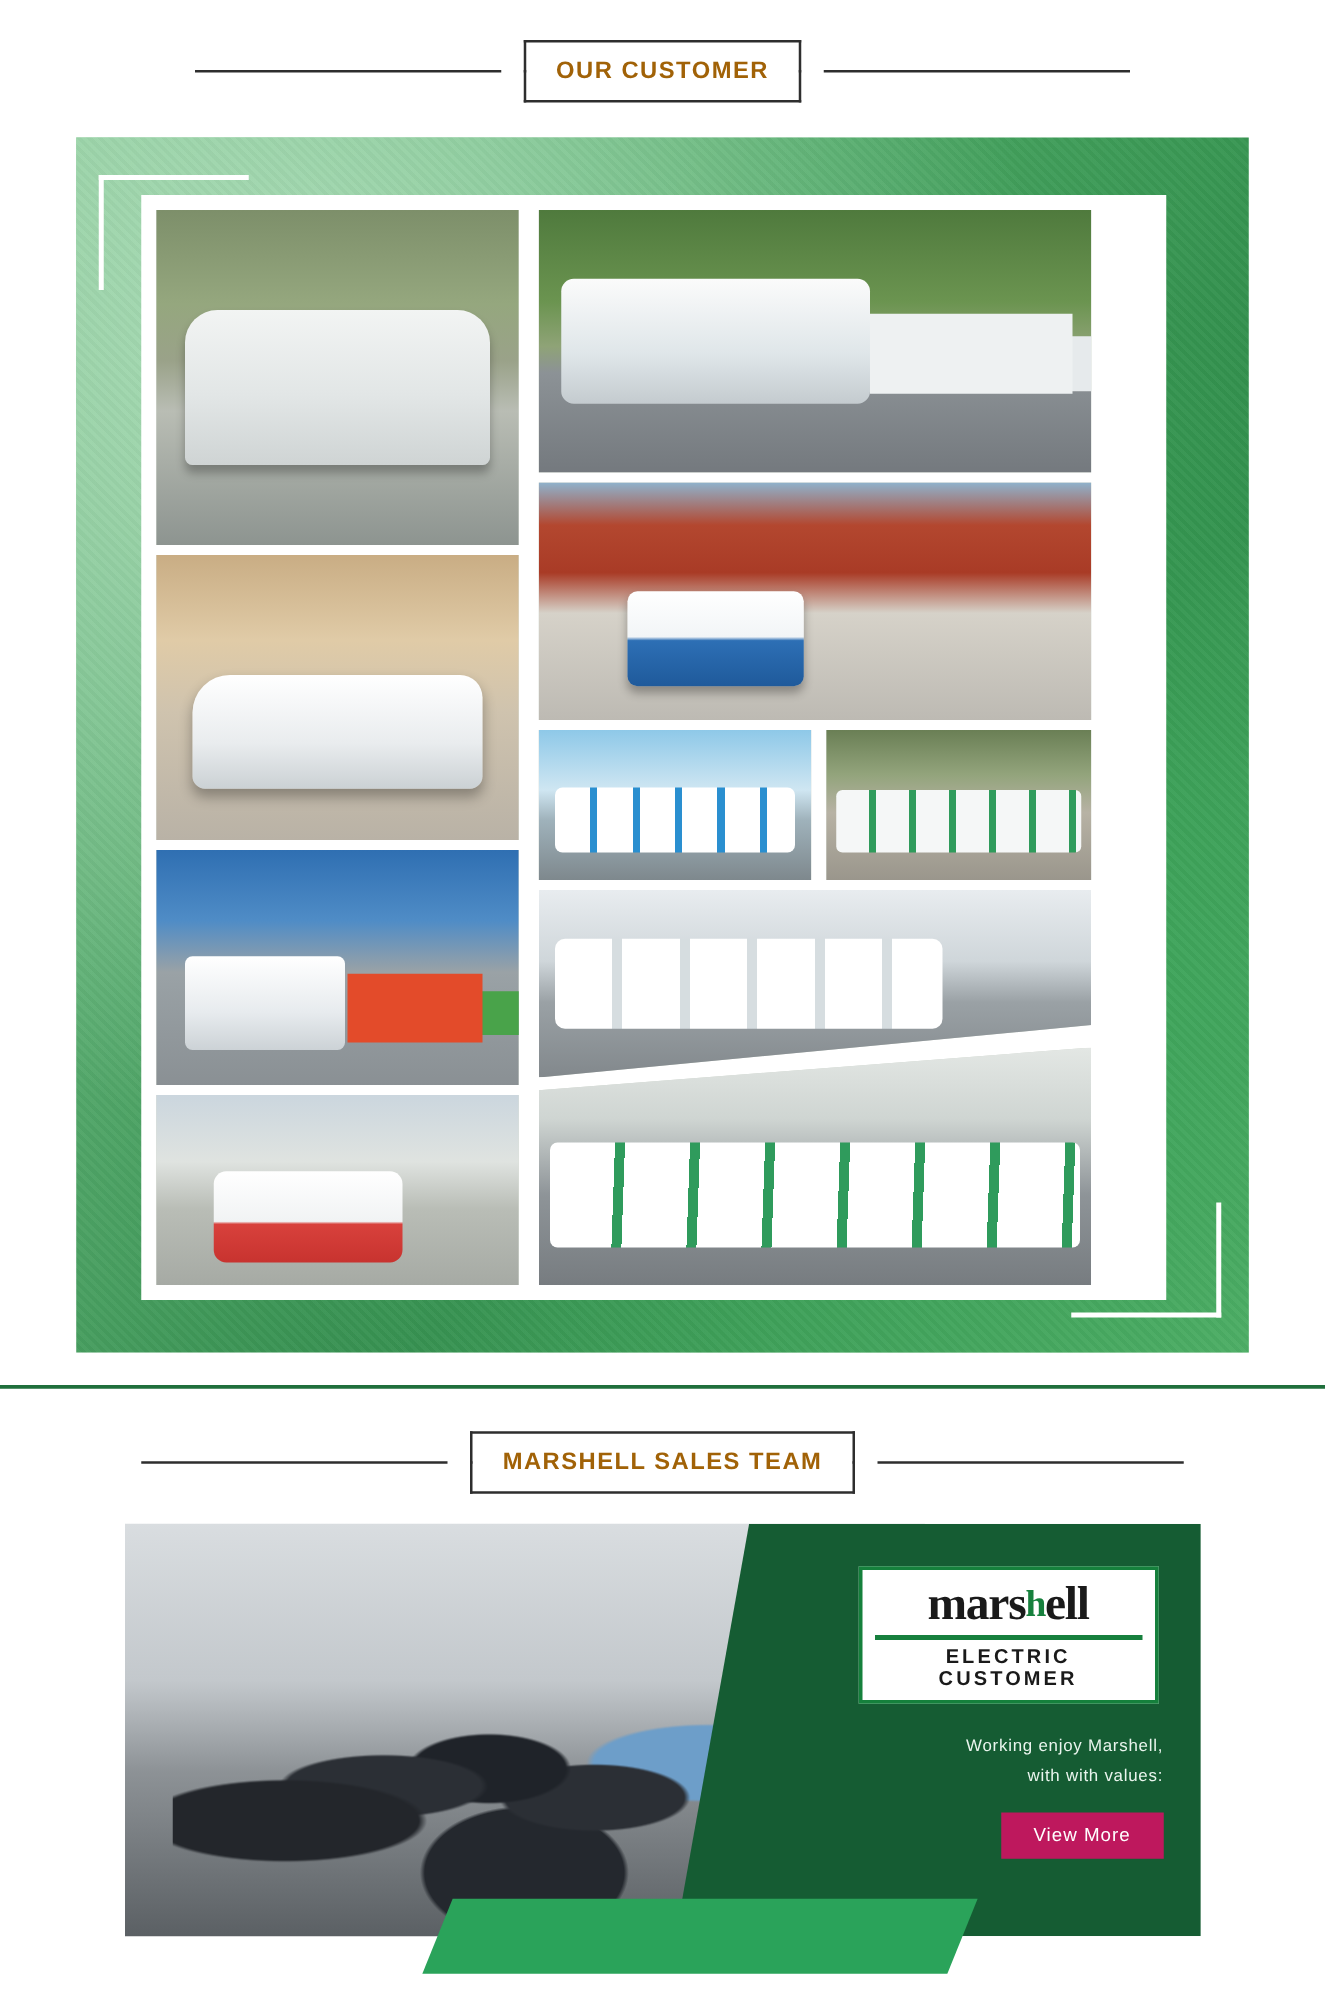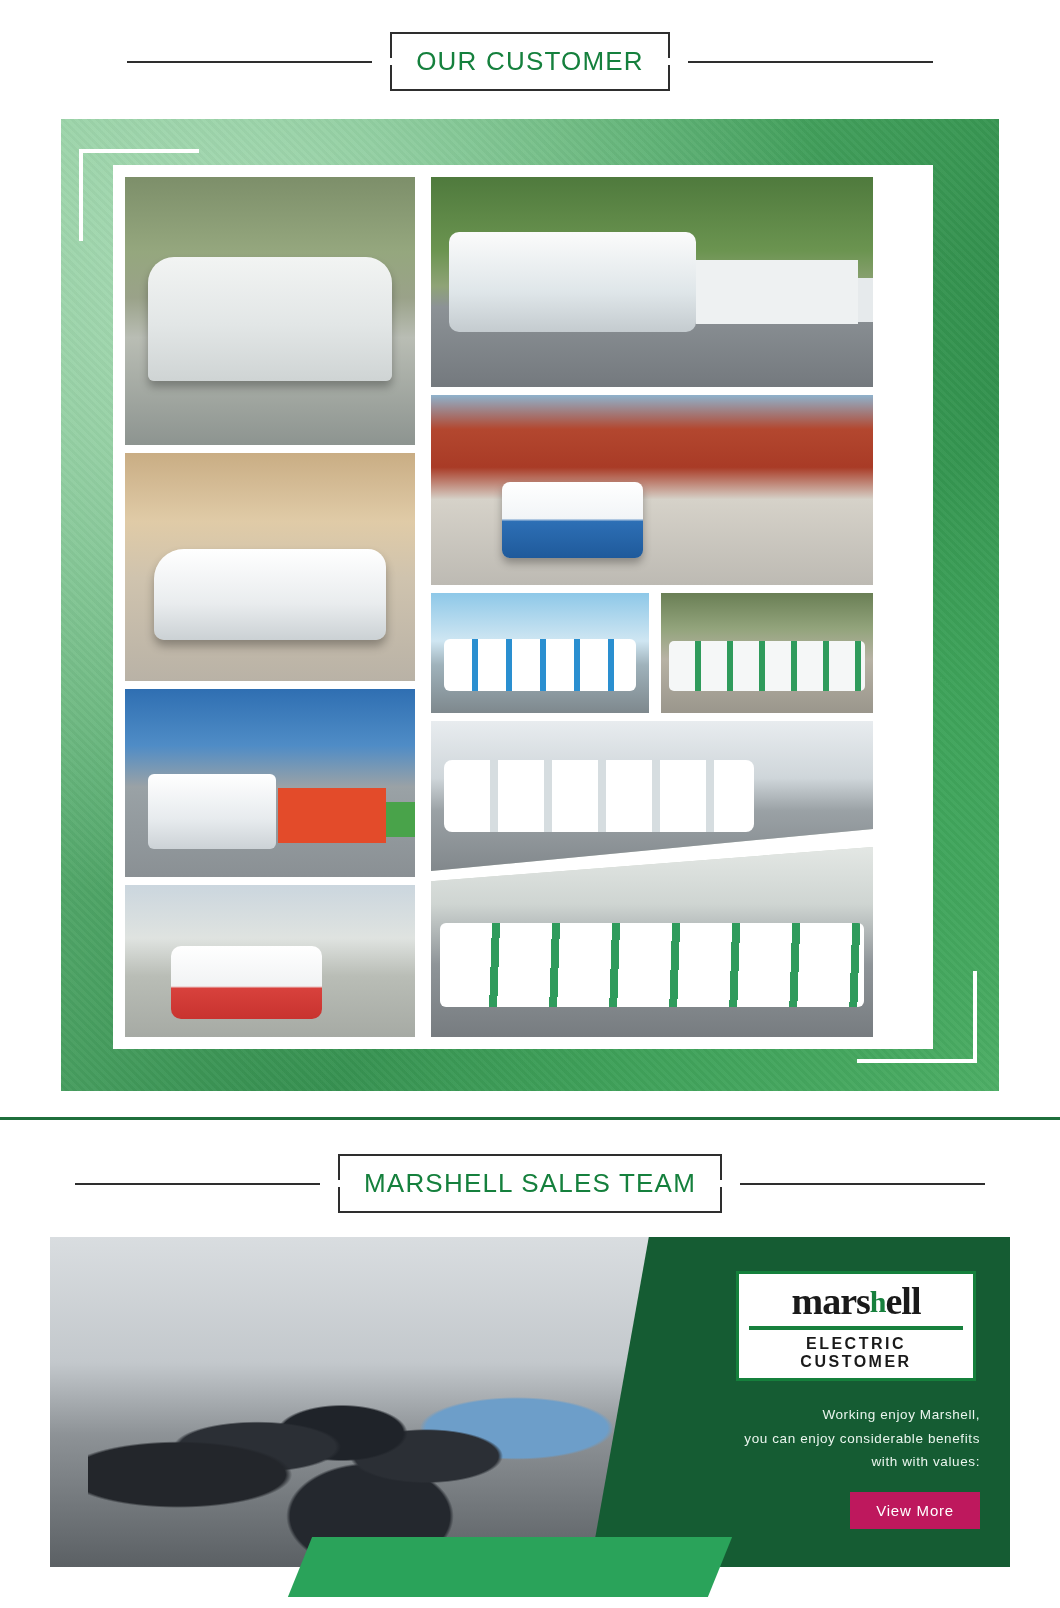--- a/index.html
+++ b/index.html
@@ -36,24 +36,24 @@
     content: "";
     position: absolute;
     left: 0;
     right: 0;
     height: 2px;
     background: #2e2e2e;
   }
   .heading-box::before { top: 0; }
   .heading-box::after { bottom: 0; }
   .heading-text {
-    font-size: 26px;
-    font-weight: normal;
+    font-size: 19px;
+    font-weight: bold;
     letter-spacing: 1.2px;
-    color: #15803d;
+    color: #a16207;
     white-space: nowrap;
   }
   .heading-box .tick {
     position: absolute;
     width: 2px;
     height: 26px;
     background: #2e2e2e;
   }
   .tick.tl { left: 0; top: 0; }
   .tick.tr { right: 0; top: 0; }
@@ -229,21 +229,21 @@
     width: 100%;
     height: 3px;
     background: #1f6f3c;
     margin-top: 26px;
   }
 
   
   .team-wrap {
     position: relative;
     margin: 0 auto;
-    width: 960px;
+    width: 861px;
     height: 330px;
     margin-top: 24px;
   }
   .team-photo {
     position: absolute;
     left: 0; top: 0;
     width: 640px; height: 330px;
     overflow: hidden;
     background: linear-gradient(180deg,#d9dde0 0%, #c3c8cc 38%, #8d9296 60%, #5b6064 100%);
   }
@@ -392,21 +392,20 @@
 
     <div class="team-panel">
       <div class="brand-card">
         <div class="brand-word"><span>mars</span><span class="horse">h</span><span>ell</span></div>
         <div class="brand-rule"></div>
         <div class="brand-sub">ELECTRIC CUSTOMER</div>
       </div>
 
       <div class="team-text">
         <div>Working enjoy Marshell,</div>
-        <div>you can enjoy considerable benefits</div>
         <div>with with values:</div>
       </div>
 
       <button class="view-more">View More</button>
     </div>
 
     <div class="team-deco-r"></div>
   </div>
 
 </div>

